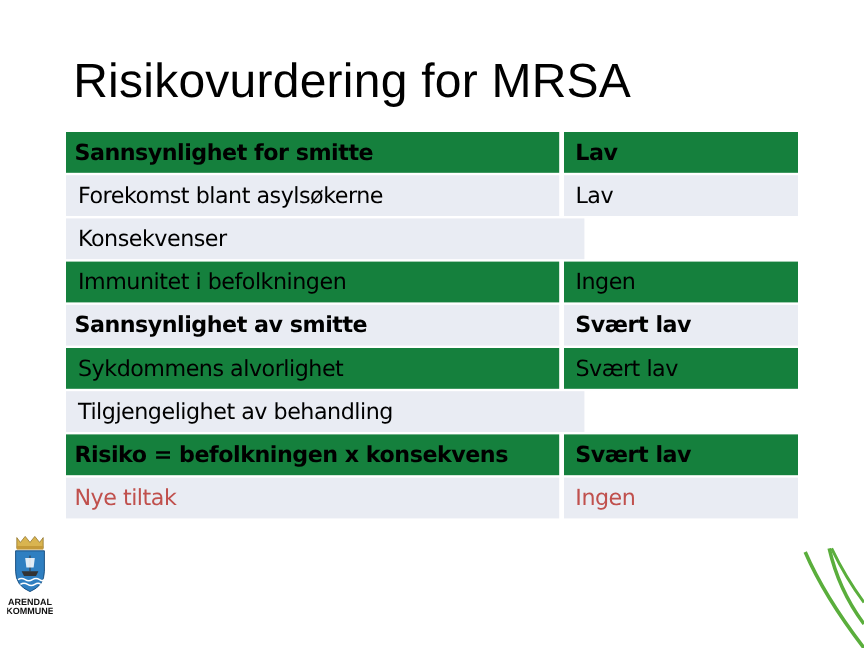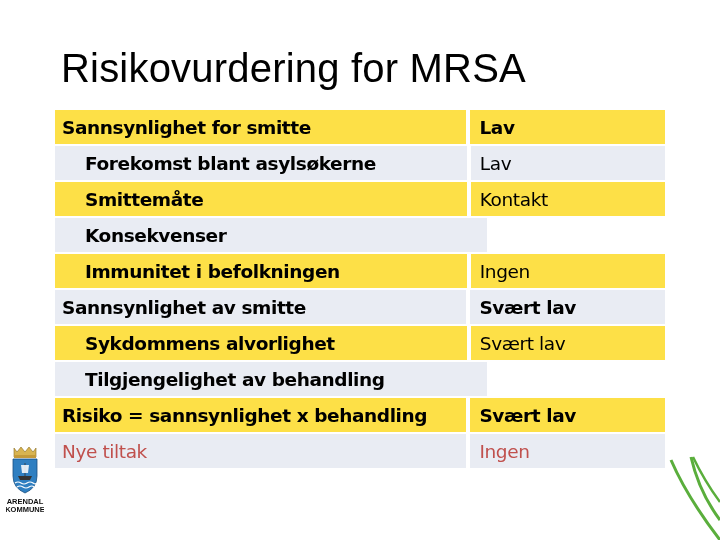--- a/index.html
+++ b/index.html
@@ -20,66 +20,62 @@
       display: flex; height: 34px; margin-bottom: 2px;
     }
     .row .c1, .row .c2 {
       display: flex; align-items: center;
       font-size: 18.5px; color: #000;
       font-family: "DejaVu Sans", sans-serif;
       letter-spacing: -0.4px;
     }
     .row .c1 { width: 432px; padding-left: 7px; box-sizing: border-box; }
     .row .c2 { width: 204px; margin-left: 4px; padding-left: 9px; box-sizing: border-box; }
-    .row.dark .c1, .row.dark .c2 { background: #fde047; }
+    .row.dark .c1, .row.dark .c2 { background: #15803d; }
     .row.light .c1, .row.light .c2 { background: #e9ecf3; }
-    .row.sub .c1 { padding-left: 30px; font-weight: bold; }
+    .row.sub .c1 { padding-left: 10px; }
     .bold { font-weight: bold; }
     .red { color: #c0504d !important; font-weight: normal; }
     .logo { position: absolute; left: 6px; top: 446px; width: 38px; height: 78px; }
     .swoosh { position: absolute; left: 665px; top: 452px; width: 55px; height: 88px; }
   </style>
 </head>
 <body>
 
 <div class="title">Risikovurdering for MRSA</div>
 
 <div class="table">
   <div class="row dark">
     <div class="c1 bold">Sannsynlighet for smitte</div>
     <div class="c2 bold">Lav</div>
   </div>
   <div class="row light sub">
     <div class="c1">Forekomst blant asylsøkerne</div>
     <div class="c2">Lav</div>
-  </div>
-  <div class="row dark sub">
-    <div class="c1">Smittemåte</div>
-    <div class="c2">Kontakt</div>
   </div>
   <div class="row light sub">
     <div class="c1">Konsekvenser</div>
   </div>
   <div class="row dark sub">
     <div class="c1">Immunitet i befolkningen</div>
     <div class="c2">Ingen</div>
   </div>
   <div class="row light">
     <div class="c1 bold">Sannsynlighet av smitte</div>
     <div class="c2 bold">Svært lav</div>
   </div>
   <div class="row dark sub">
     <div class="c1">Sykdommens alvorlighet</div>
     <div class="c2">Svært lav</div>
   </div>
   <div class="row light sub">
     <div class="c1">Tilgjengelighet av behandling</div>
   </div>
   <div class="row dark">
-    <div class="c1 bold">Risiko = sannsynlighet x behandling</div>
+    <div class="c1 bold">Risiko = befolkningen x konsekvens</div>
     <div class="c2 bold">Svært lav</div>
   </div>
   <div class="row light">
     <div class="c1 red">Nye tiltak</div>
     <div class="c2 red">Ingen</div>
   </div>
 </div>
 
 <div class="logo">
   <svg width="38" height="78" viewBox="0 0 38 78">

